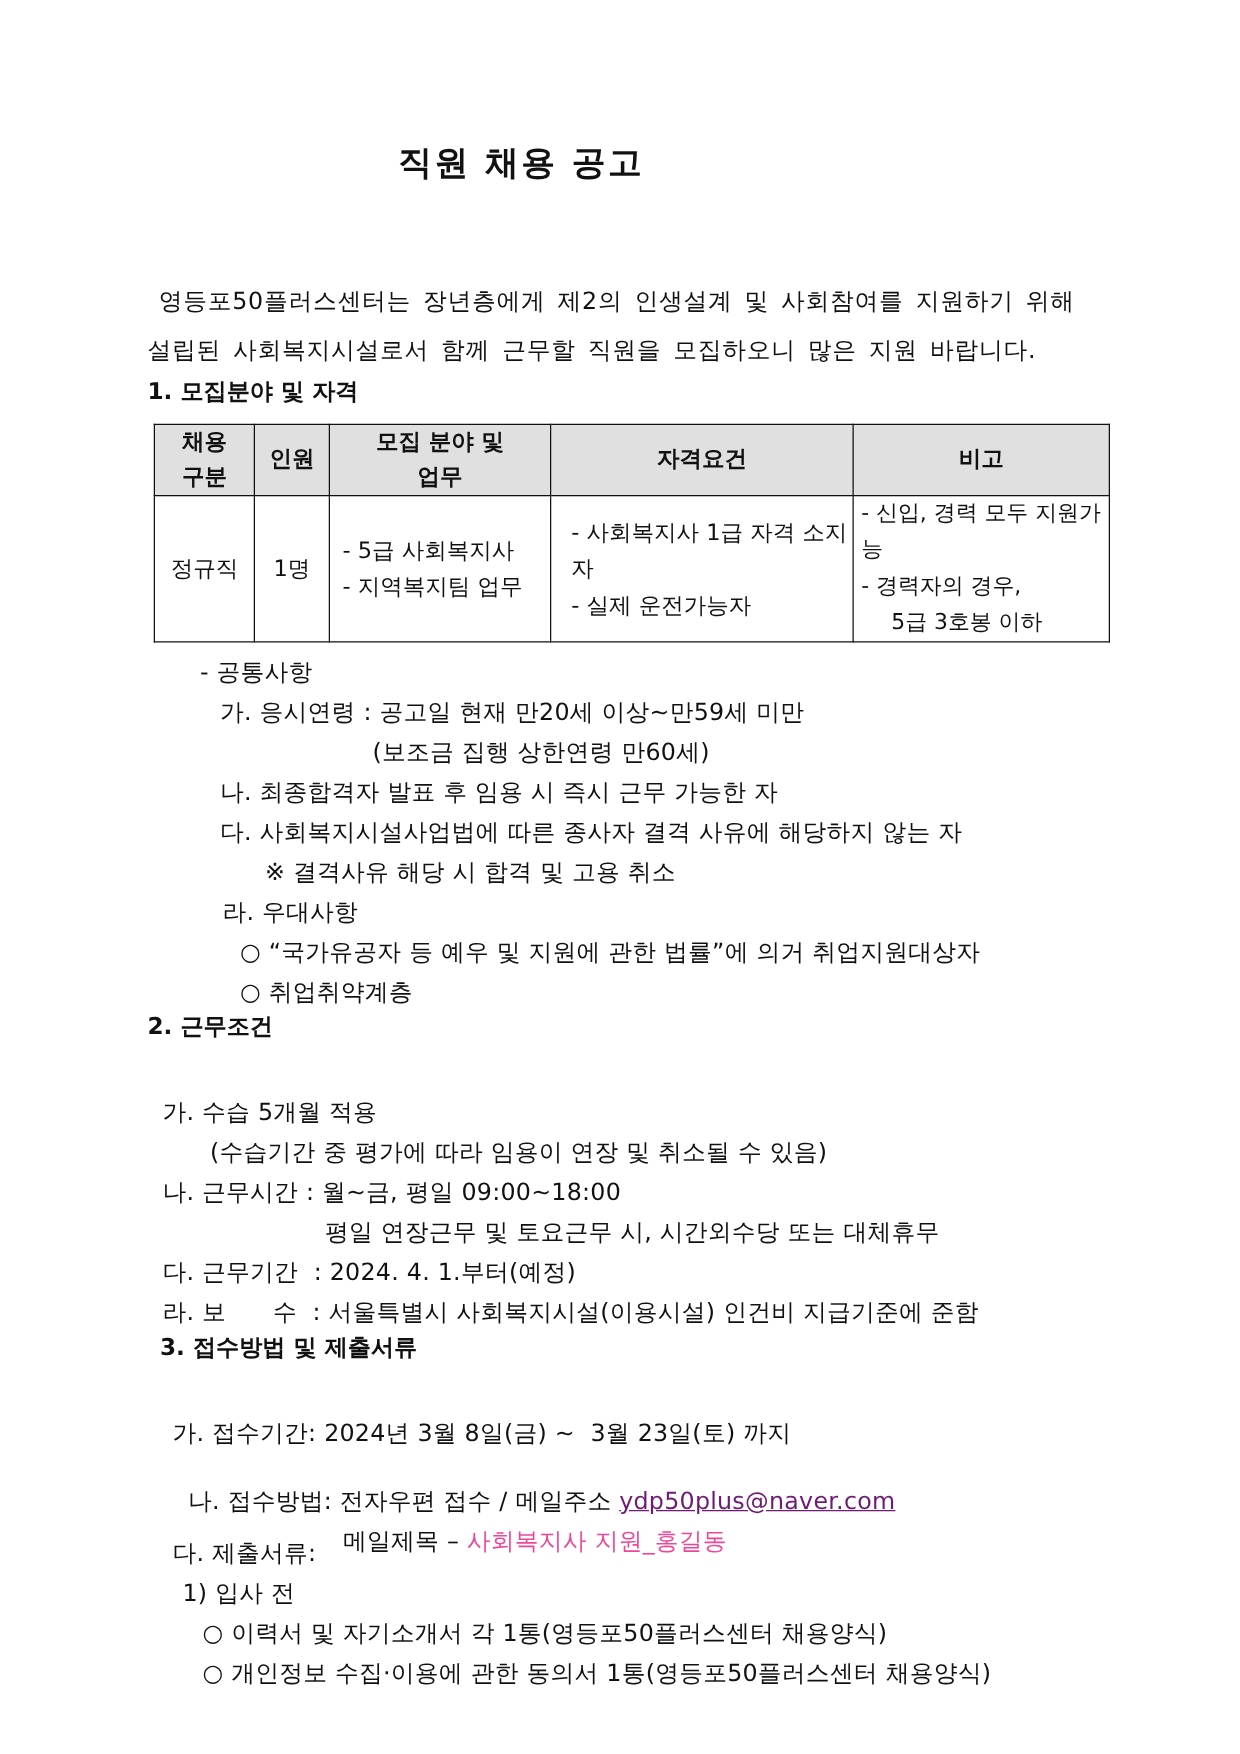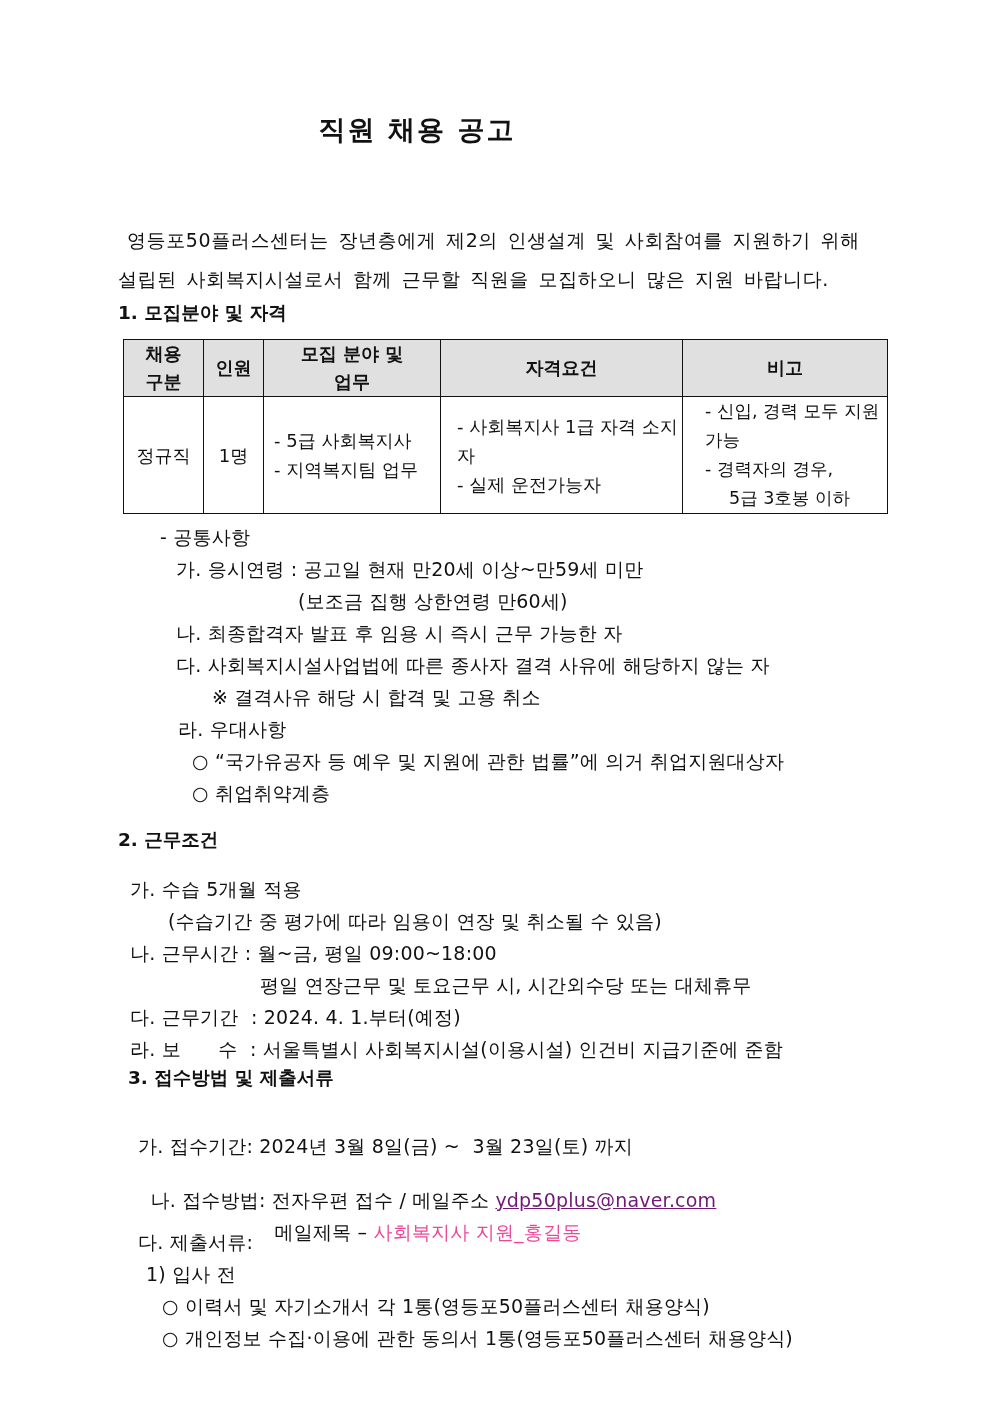--- a/index.html
+++ b/index.html
@@ -21,21 +21,21 @@
     table.recruit th, table.recruit td {
       border: 1.5px solid #111111; text-align: center; vertical-align: middle;
       padding: 0;
     }
     table.recruit th {
       background: #e0e0e0; font-weight: bold; height: 55px; line-height: 28px;
     }
     table.recruit td { height: 90px; line-height: 29px; }
     table.recruit td.left { text-align: left; padding-left: 10px; }
     table.recruit td.left2 { text-align: left; padding-left: 16px; }
-    table.recruit td.left3 { text-align: left; padding-left: 22px; font-size: 17.5px; }
+    table.recruit td.left3 { text-align: left; padding-left: 6px; font-size: 17.5px; }
     .link { color: #701a75; text-decoration: underline; }
     .blue { color: #ec4899; }
   </style>
 </head>
 <body>
 
 <div class="abs title" style="left:0; width:834px; text-align:center; top:112px;">직원 채용 공고</div>
 
 <div class="abs intro" style="left:127px; top:200px;margin-top:28px;">영등포50플러스센터는 장년층에게 제2의 인생설계 및 사회참여를 지원하기 위해</div>
 <div class="abs intro" style="left:118px; top:231px;margin-top:36px;">설립된 사회복지시설로서 함께 근무할 직원을 모집하오니 많은 지원 바랍니다.</div>
@@ -95,21 +95,21 @@
 <div class="abs t" style="left:160px; top:488px;">- 공통사항</div>
 <div class="abs t" style="left:176px; top:520px;">가. 응시연령 : 공고일 현재 만20세 이상~만59세 미만</div>
 <div class="abs t" style="left:298px; top:552px;">(보조금 집행 상한연령 만60세)</div>
 <div class="abs t" style="left:176px; top:584px;">나. 최종합격자 발표 후 임용 시 즉시 근무 가능한 자</div>
 <div class="abs t" style="left:176px; top:616px;">다. 사회복지시설사업법에 따른 종사자 결격 사유에 해당하지 않는 자</div>
 <div class="abs t" style="left:212px; top:648px;">※ 결격사유 해당 시 합격 및 고용 취소</div>
 <div class="abs t" style="left:178px; top:680px;">라. 우대사항</div>
 <div class="abs t" style="left:192px; top:712px;">○ “국가유공자 등 예우 및 지원에 관한 법률”에 의거 취업지원대상자</div>
 <div class="abs t" style="left:192px; top:744px;">○ 취업취약계층</div>
 
-<div class="abs heading" style="left:118px; top:808px;margin-top:19px;">2. 근무조건</div>
+<div class="abs heading" style="left:118px; top:808px;">2. 근무조건</div>
 <div class="abs t" style="left:130px; top:840px;">가. 수습 5개월 적용</div>
 <div class="abs t" style="left:168px; top:872px;">(수습기간 중 평가에 따라 임용이 연장 및 취소될 수 있음)</div>
 <div class="abs t" style="left:130px; top:904px;">나. 근무시간 : 월~금, 평일 09:00~18:00</div>
 <div class="abs t" style="left:260px; top:936px;">평일 연장근무 및 토요근무 시, 시간외수당 또는 대체휴무</div>
 <div class="abs t" style="left:130px; top:968px; white-space:pre;">다. 근무기간  : 2024. 4. 1.부터(예정)</div>
 <div class="abs t" style="left:130px; top:1000px; white-space:pre;">라. 보      수  : 서울특별시 사회복지시설(이용시설) 인건비 지급기준에 준함</div>
 
 <div class="abs heading" style="left:128px; top:1065px;">3. 접수방법 및 제출서류</div>
 <div class="abs t" style="left:138px; top:1097px; white-space:pre;">가. 접수기간: 2024년 3월 8일(금) ~  3월 23일(토) 까지</div>
 <div class="abs t" style="left:138px; top:1129px; white-space:pre;">

